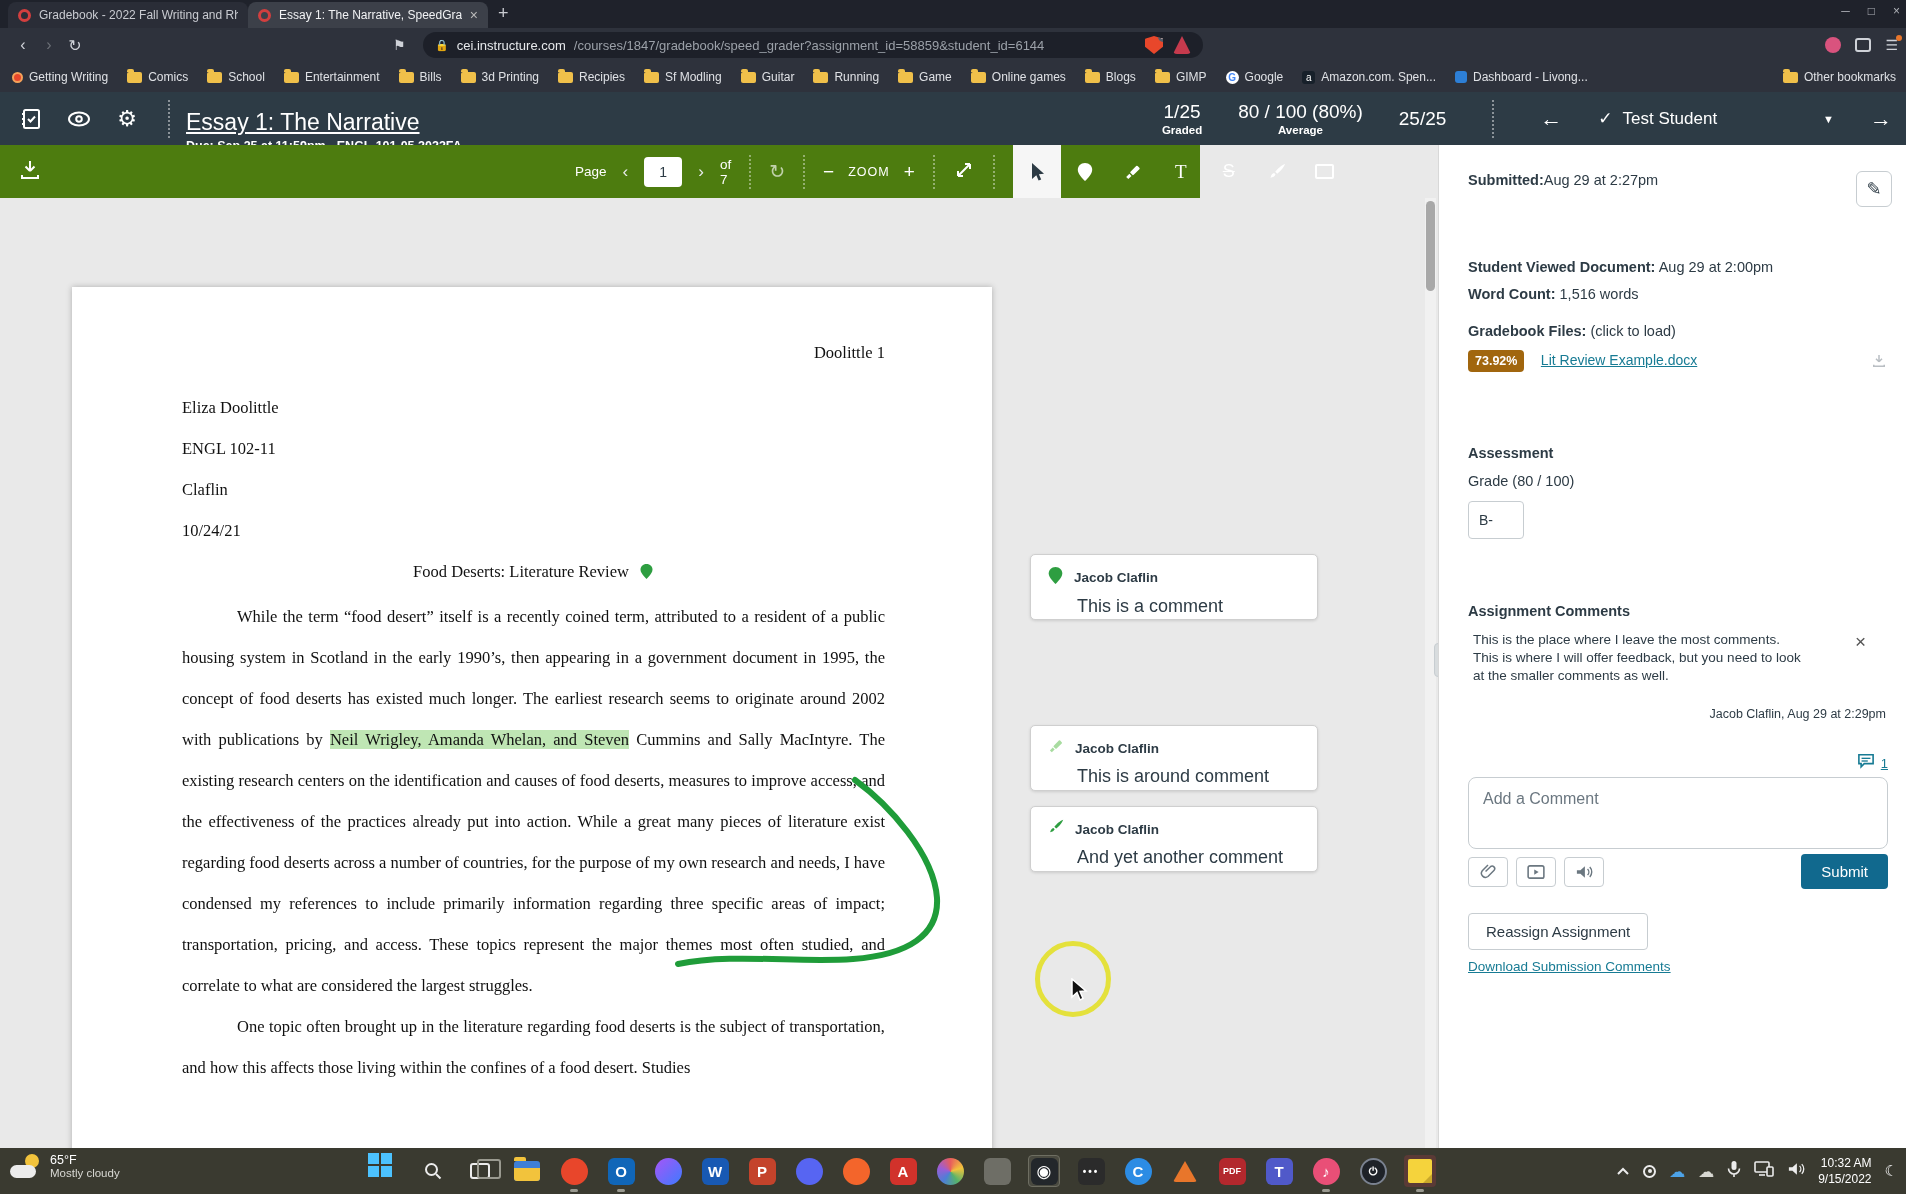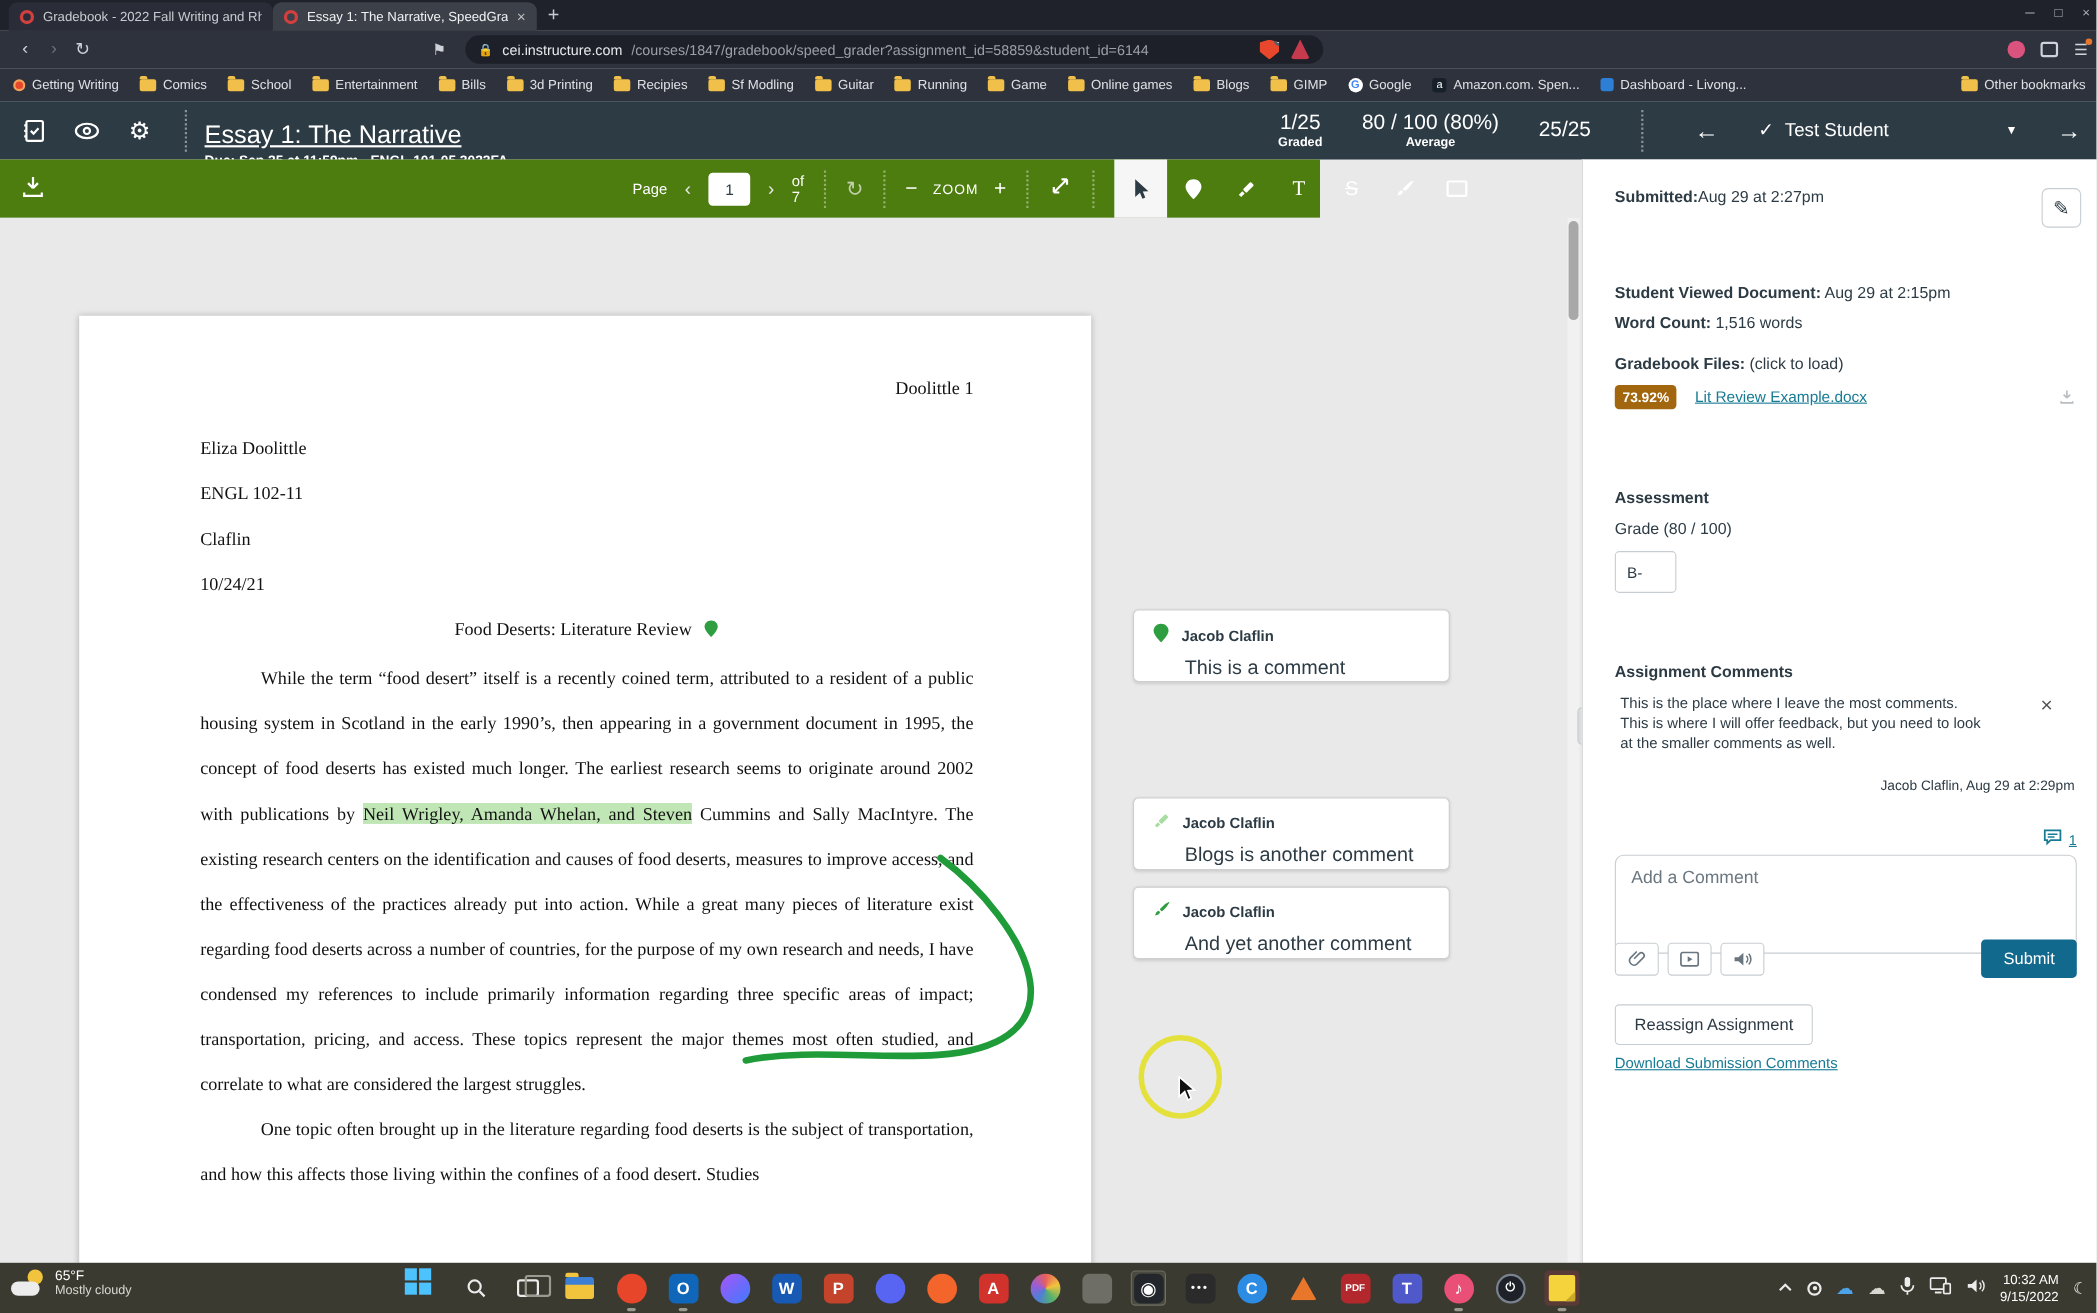--- a/index.html
+++ b/index.html
@@ -128,21 +128,21 @@
   .teal-link { color:#177B94; text-decoration:underline; font-size:14px; }
   .dl-ic { position:absolute; right:0; top:2px; color:#B9BEC3; }
   .grade-input { width:56px; height:38px; border:1px solid #C7CDD1; border-radius:4px; font-size:14px;
                  padding-left:10px; font-family:"Liberation Sans", sans-serif; color:#2D3B45; }
   .cmt-block { position:absolute; left:34px; right:32px; }
   .cmt-text { font-size:13.5px; line-height:1.32; width:330px; }
   .cmt-x { position:absolute; right:8px; top:0; font-size:19px; color:#555; }
   .cmt-author { position:absolute; right:20px; font-size:12.5px; color:#2D3B45; }
   .media-row { position:absolute; right:18px; display:flex; align-items:center; gap:6px; }
   .media-count { color:#177B94; font-size:13px; text-decoration:underline; }
-  .add-comment { position:absolute; left:29px; right:18px; height:90px; border:1px solid #C7CDD1; border-radius:8px;
+  .add-comment { position:absolute; left:29px; right:18px; height:72px; border:1px solid #C7CDD1; border-radius:8px;
                  font-family:"Liberation Sans", sans-serif; font-size:16px; padding:12px 14px; color:#2D3B45; resize:none; }
   .add-comment::placeholder { color:#6B7780; }
   .attach-row { position:absolute; left:29px; display:flex; gap:8px; }
   .attach-btn { width:40px; height:30px; border:1px solid #C7CDD1; border-radius:4px; background:#fff;
                 display:flex; align-items:center; justify-content:center; color:#6B7780; }
   .submit-btn { position:absolute; right:18px; background:#11698E; color:#fff; font-size:15px; border:none;
                 border-radius:4px; padding:9px 20px; }
   .reassign-btn { position:absolute; left:29px; background:#fff; color:#2D3B45; font-size:15px;
                   border:1px solid #C7CDD1; border-radius:4px; padding:9px 17px; }
   .dl-comments { font-size:13.5px; }
@@ -467,21 +467,21 @@
   <div class="anno-card" style="top:527px;">
     <div class="anno-head">
       <span><svg width="18" height="18" viewBox="0 0 20 20">
             <g transform="rotate(45 10 10)">
               <rect x="8" y="2.5" width="4.5" height="10" rx="1" fill="#A8DCA0"></rect>
               <rect x="8.7" y="13.8" width="3" height="4.5" fill="#A8DCA0"></rect>
             </g>
           </svg></span>
       <span class="anno-author">Jacob Claflin</span>
     </div>
-    <div class="anno-text">Blogs is another comment</div>
+    <div class="anno-text">This is around comment</div>
   </div>
   <div class="anno-card" style="top:608px;">
     <div class="anno-head">
       <span><svg width="18" height="18" viewBox="0 0 20 20">
             <path d="M18 2 c-3.2 1 -7.5 4.8 -9.8 7.8 l2 2 C13.2 9.5 17 5.2 18 2 Z M7.2 11 c-2 .5 -3.2 2 -3.7 4.8 c2.7-.3 4.2-1.4 5-3.2 Z" fill="#2E9E41"></path>
           </svg></span>
       <span class="anno-author">Jacob Claflin</span>
     </div>
     <div class="anno-text">And yet another comment</div>
   </div>
@@ -492,21 +492,21 @@
   <div class="divider-handle"></div>
 </div>
 
 <div class="sidebar">
   <div class="sb-abs" style="top:26px;">
     <span class="sb-label">Submitted:</span><span class="sb-val">Aug 29 at 2:27pm</span>
   </div>
   <button class="pencil-btn">✎</button>
 
   <div class="sb-abs" style="top:113px;">
-    <span class="sb-label">Student Viewed Document:</span><span class="sb-val"> Aug 29 at 2:15pm</span>
+    <span class="sb-label">Student Viewed Document:</span><span class="sb-val"> Aug 29 at 2:00pm</span>
   </div>
   <div class="sb-abs" style="top:140px;">
     <span class="sb-label">Word Count:</span><span class="sb-val"> 1,516 words</span>
   </div>
   <div class="sb-abs" style="top:177px;">
     <span class="sb-label">Gradebook Files:</span><span class="sb-val"> (click to load)</span>
   </div>
   <div class="sb-abs" style="top:205px;">
     <span class="sim-badge">73.92%</span>
     <a class="teal-link" style="margin-left:12px;">Lit Review Example.docx</a>

